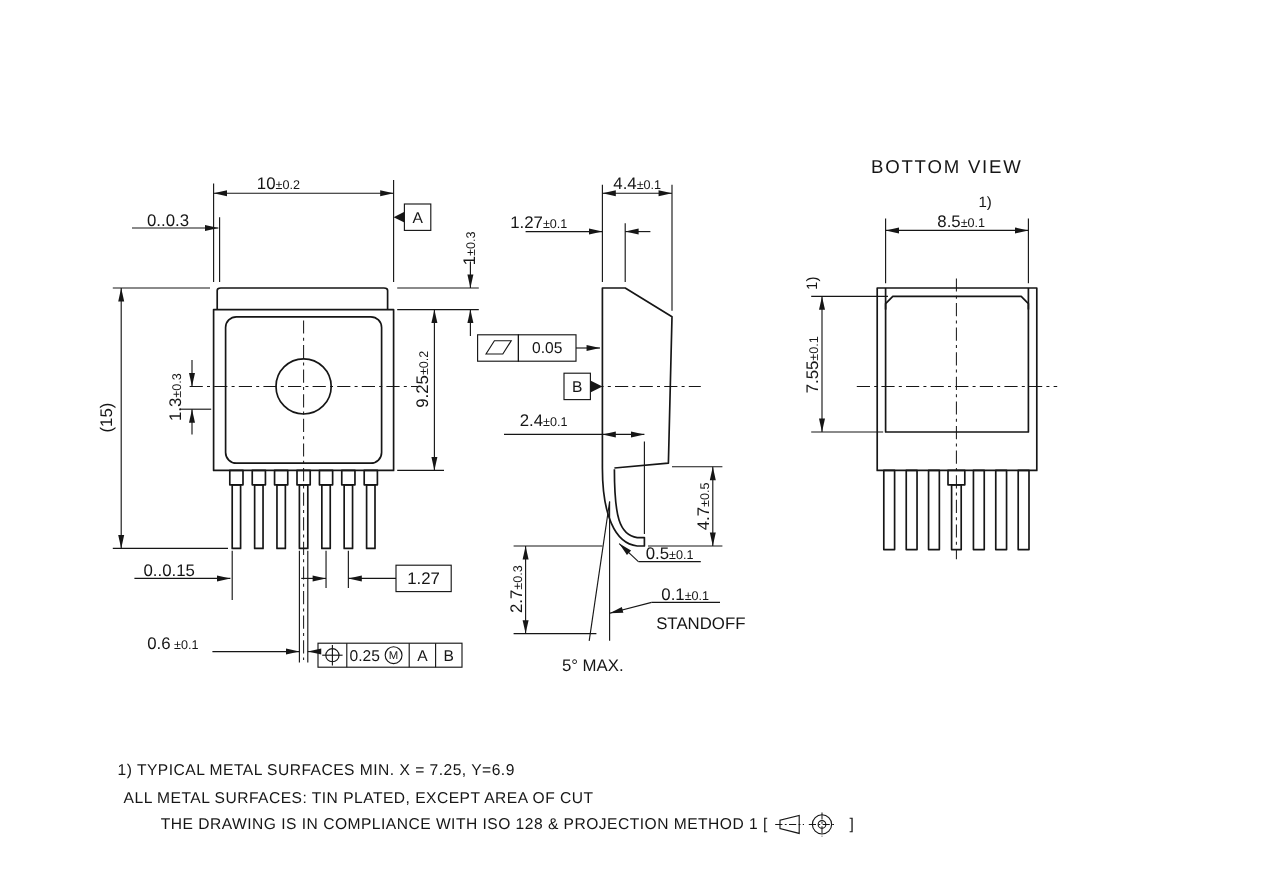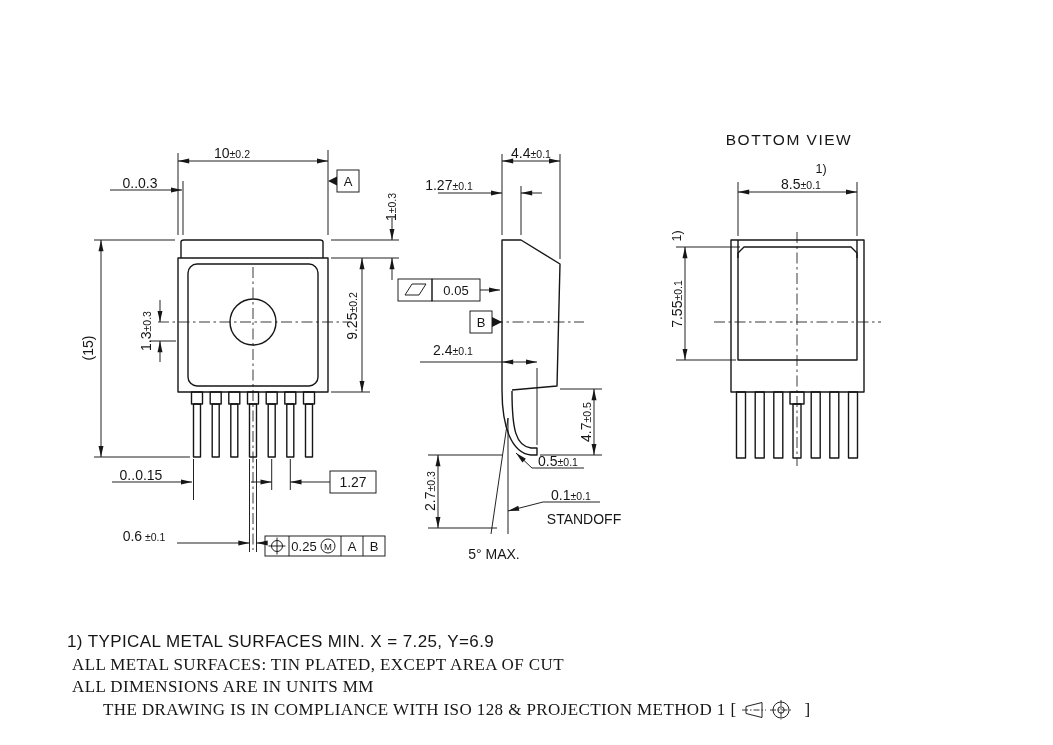--- a/index.html
+++ b/index.html
@@ -14,23 +14,23 @@
   svg .cl   { stroke:#161616; stroke-width:0.85; fill:none; stroke-dasharray:11 3.5 2.5 3.5; }
   svg .cl2  { stroke:#161616; stroke-width:0.85; fill:none; stroke-dasharray:6 2 1.5 2; }
   .lbl { position:absolute; white-space:nowrap; transform:translate(-50%,-50%);
          font-size:14px; line-height:1; color:#161616; }
   .lbl.rot { transform:translate(-50%,-50%) rotate(-90deg); }
   .lbl .t { font-size:10.5px; }
   .lbl.small { font-size:13px; }
   .lbl.tiny { font-size:9.5px; }
   .lbl.title { font-size:15.5px; letter-spacing:1.5px;text-align:center; }
   .lbl.ref { font-size:12.5px; }
-  .notes { position:absolute; left:67px; top:631px; font-size:17px;
+  .notes { position:absolute; left:98px; top:631px; font-size:13px;
            letter-spacing:0.4px; line-height:22.5px; }
-  .notes .ind { padding-left:5px;font-family:Liberation Serif, serif; }
+  .notes .ind { padding-left:5px; }
   .note4 { display:flex; align-items:center; gap:5px;margin-left:31px; }
 </style>
 </head>
 <body>
 
 <svg class="linework" width="1053" height="745" viewBox="0 0 1053 745">
   <defs>
     <marker id="arr" viewBox="0 0 12 6" refX="11.5" refY="3" markerWidth="12" markerHeight="6" orient="auto-start-reverse" markerUnits="userSpaceOnUse">
       <path d="M0.3,0.5 L11.5,3 L0.3,5.5 Z" fill="#161616"></path>
     </marker>
@@ -220,21 +220,20 @@
   <div class="lbl title" style="left:789px;top:140px">BOTTOM VIEW</div>
   <div class="lbl ref" style="left:821px;top:169px">1)</div>
   <div class="lbl" style="left:801px;top:184px"><span class="v">8.5</span><span class="t">±0.1</span></div>
   <div class="lbl rot" style="left:677px;top:304px"><span class="v">7.55</span><span class="t">±0.1</span></div>
   <div class="lbl rot ref" style="left:677px;top:236px">1)</div>
 </div>
 
 <div class="notes">
   <div>1) TYPICAL METAL SURFACES MIN. X = 7.25, Y=6.9</div>
   <div class="ind">ALL METAL SURFACES: TIN PLATED, EXCEPT AREA OF CUT</div>
-  <div class="ind">ALL DIMENSIONS ARE IN UNITS MM</div>
   <div class="ind note4">
     <span>THE DRAWING IS IN COMPLIANCE WITH ISO 128 &amp; PROJECTION METHOD 1 [</span>
     <svg width="58" height="22" viewBox="0 0 58 22">
       <path class="thin" d="M5,7.5 L5,14.5 L21,18.5 L21,3.5 Z"></path>
       <line class="cl2" x1="1" y1="11" x2="25" y2="11"></line>
       <circle class="thin" cx="40" cy="11" r="8"></circle>
       <circle class="thin" cx="40" cy="11" r="3.2"></circle>
       <line class="cl2" x1="29" y1="11" x2="51" y2="11"></line>
       <line class="cl2" x1="40" y1="1" x2="40" y2="21"></line>
     </svg>

